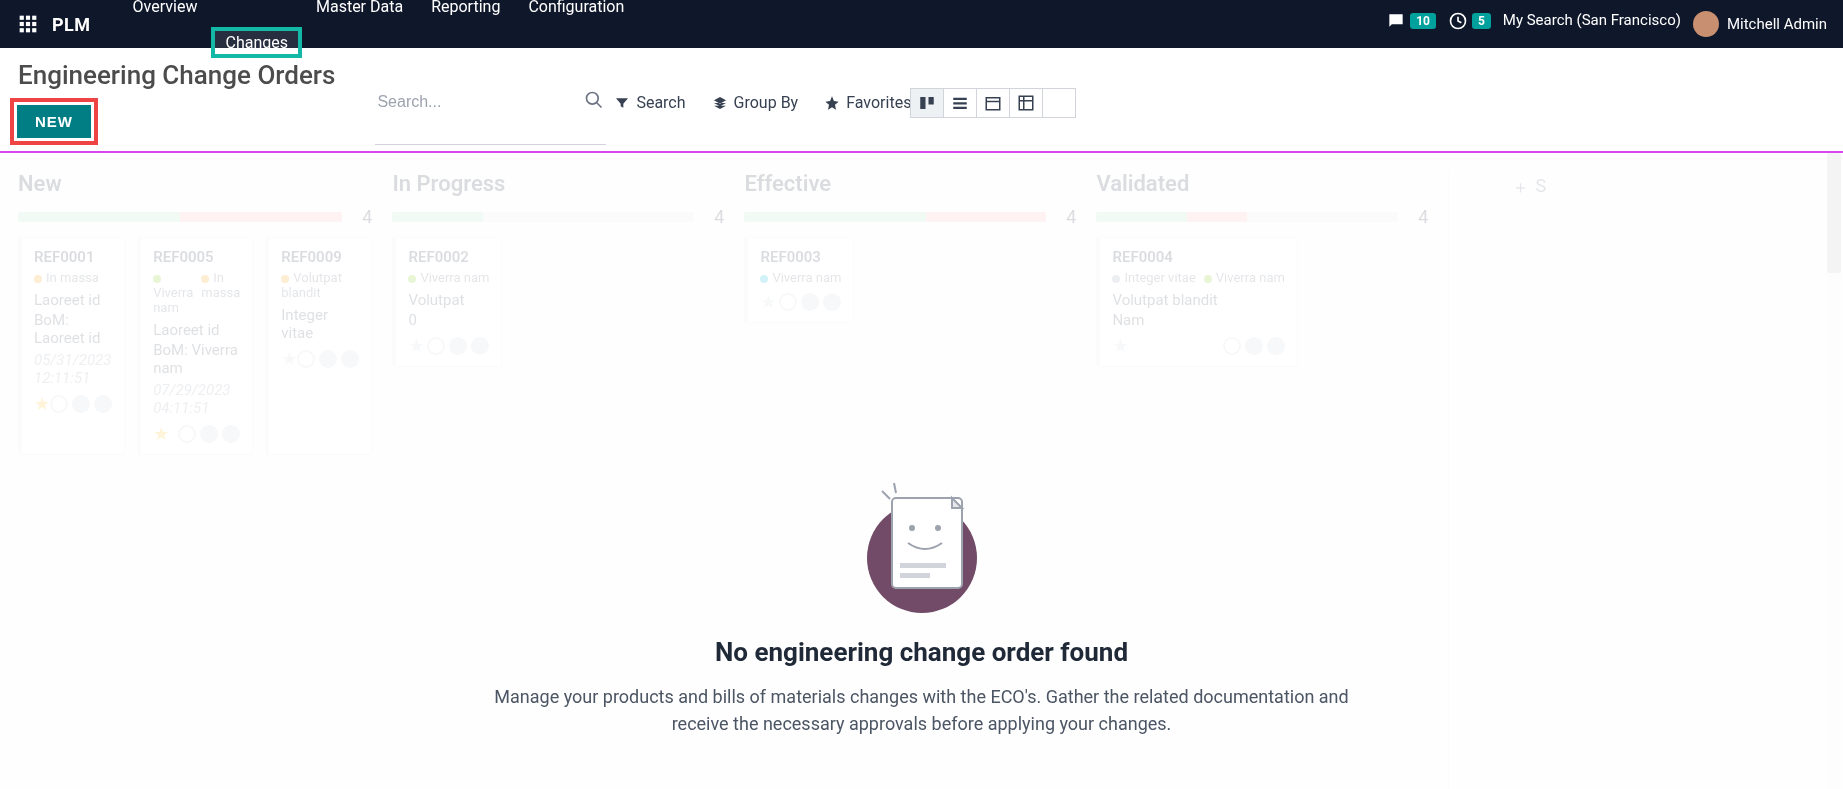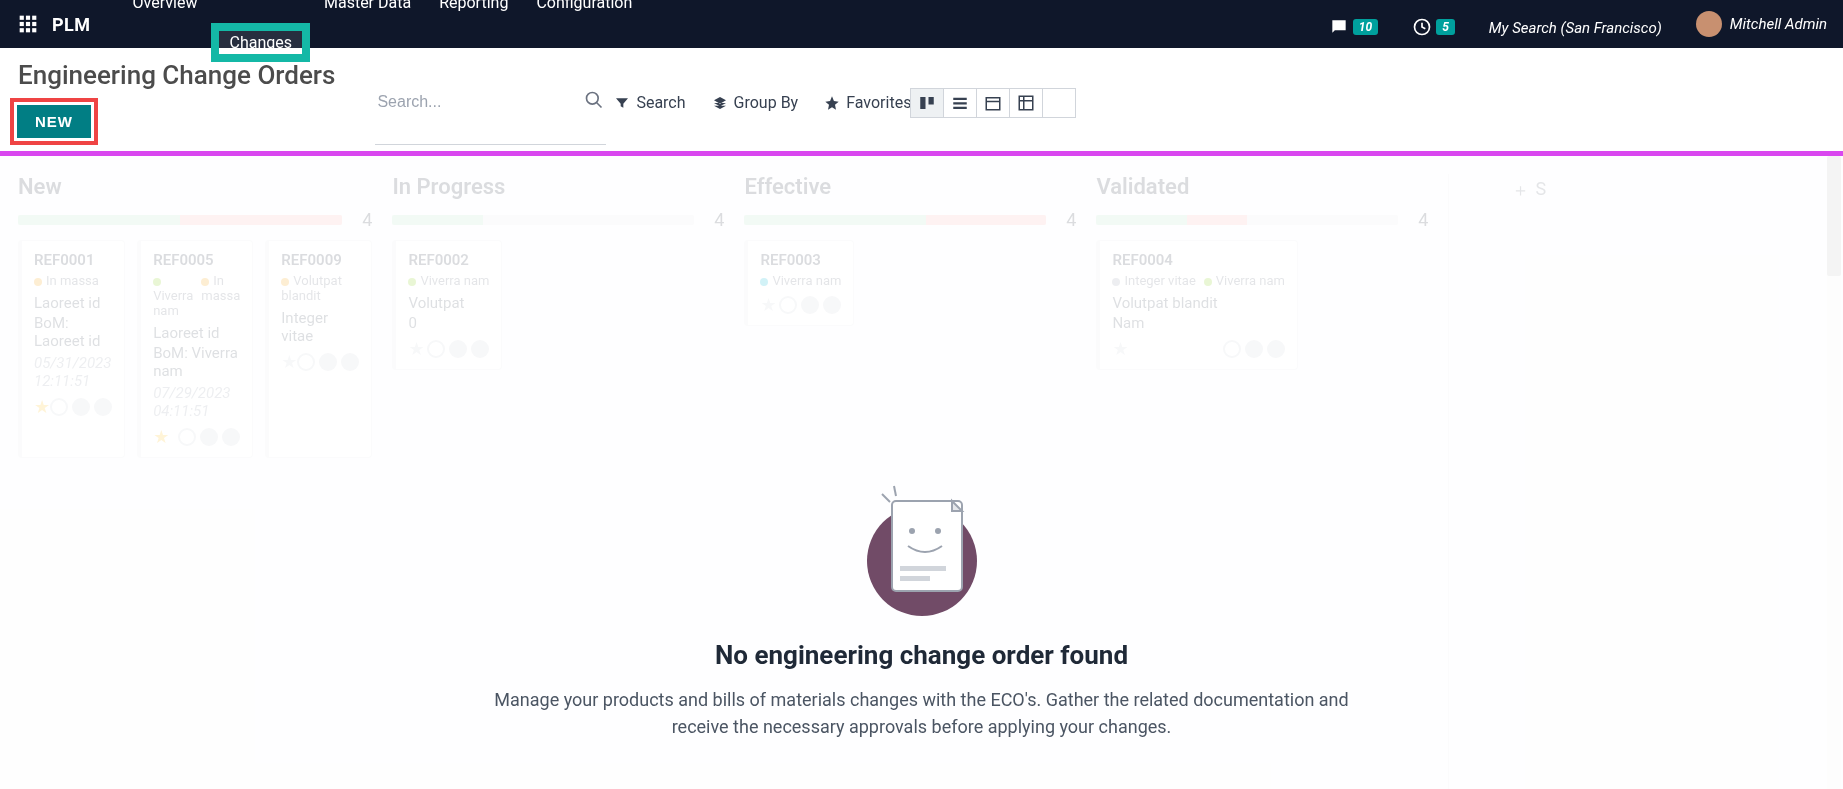--- a/index.html
+++ b/index.html
@@ -9,32 +9,32 @@
 
 .topbar {
   display: flex; align-items: center; height: 48px; background: #0f172a;
   color: #fff; padding: 0 16px; font-size: 15px; position: relative; z-index: 50;
 }
 .apps-btn { width: 24px; height: 24px; display:flex; align-items:center; justify-content:center; margin-right:12px; cursor:pointer; }
 .brand { font-weight: 700; font-size: 18px; margin-right: 28px; letter-spacing: .5px; }
 .nav-menu { display:flex; gap: 0; }
 .nav-item { padding: 6px 14px; border-radius:0; color:#fff; cursor:pointer; font-size: 16px; }
 .nav-item.active { background: rgba(255,255,255,.1); }
-.highlight-box { border:8px solid #14b8a6; border-radius:0; padding:2px 10px;margin-top:36px; }
+.highlight-box { border:4px solid #14b8a6; border-radius:0; padding:2px 10px;margin-top:36px; }
 .spacer { flex:1; }
-.top-right { display:flex; align-items:flex-end; gap:34px;font-style:italic; }
+.top-right { display:flex; align-items:flex-start; gap:12px; }
 .badge-wrap { display:flex; align-items:center; gap:4px; cursor:pointer; }
 .badge-wrap svg { width:20px; height:20px; fill:#fff; }
 .pill { background:#00a09d; color:#fff; border-radius:3px; padding:1px 6px; font-size:12px; font-weight:700; }
 .company { color:#fff; font-size:15px; }
 .avatar { width:26px; height:26px; border-radius:50%; background:#c89070; display:inline-block; }
 .user-block { display:flex; align-items:center; gap:8px; cursor:pointer; }
 
 
-.control-panel { display:flex; padding:12px 18px 6px 18px; gap:40px; border-bottom:5px solid #d946ef; background:#fff; z-index:40; position:relative; }
+.control-panel { display:flex; padding:12px 18px 6px 18px; gap:40px; border-bottom:2px solid #d946ef; background:#fff; z-index:40; position:relative; }
 .cp-left { flex:0 0 auto; }
 .page-title { font-size:26px; font-weight:500; color:#4c4c4c; margin-bottom:8px; }
 .new-btn-wrap { display:inline-block; border:4px solid #ef4444; padding:3px; margin-left:-8px; }
 .new-btn { background:#017e84; color:#fff; border:none; padding:8px 18px; font-size:15px; font-weight:600; letter-spacing:1px; cursor:pointer; }
 
 .cp-right { flex:1; display:flex; flex-direction:row; gap:8px; }
 .search-row { display:flex; align-items:center; border-bottom:1px solid #d1d5db; padding:6px 2px; }
 .search-input { flex:1; border:none; outline:none; font-size:16px; color:#6b7280; }
 .search-input::placeholder { color:#9ca3af; }
 .search-btn { cursor:pointer; color:#6b7280; }

